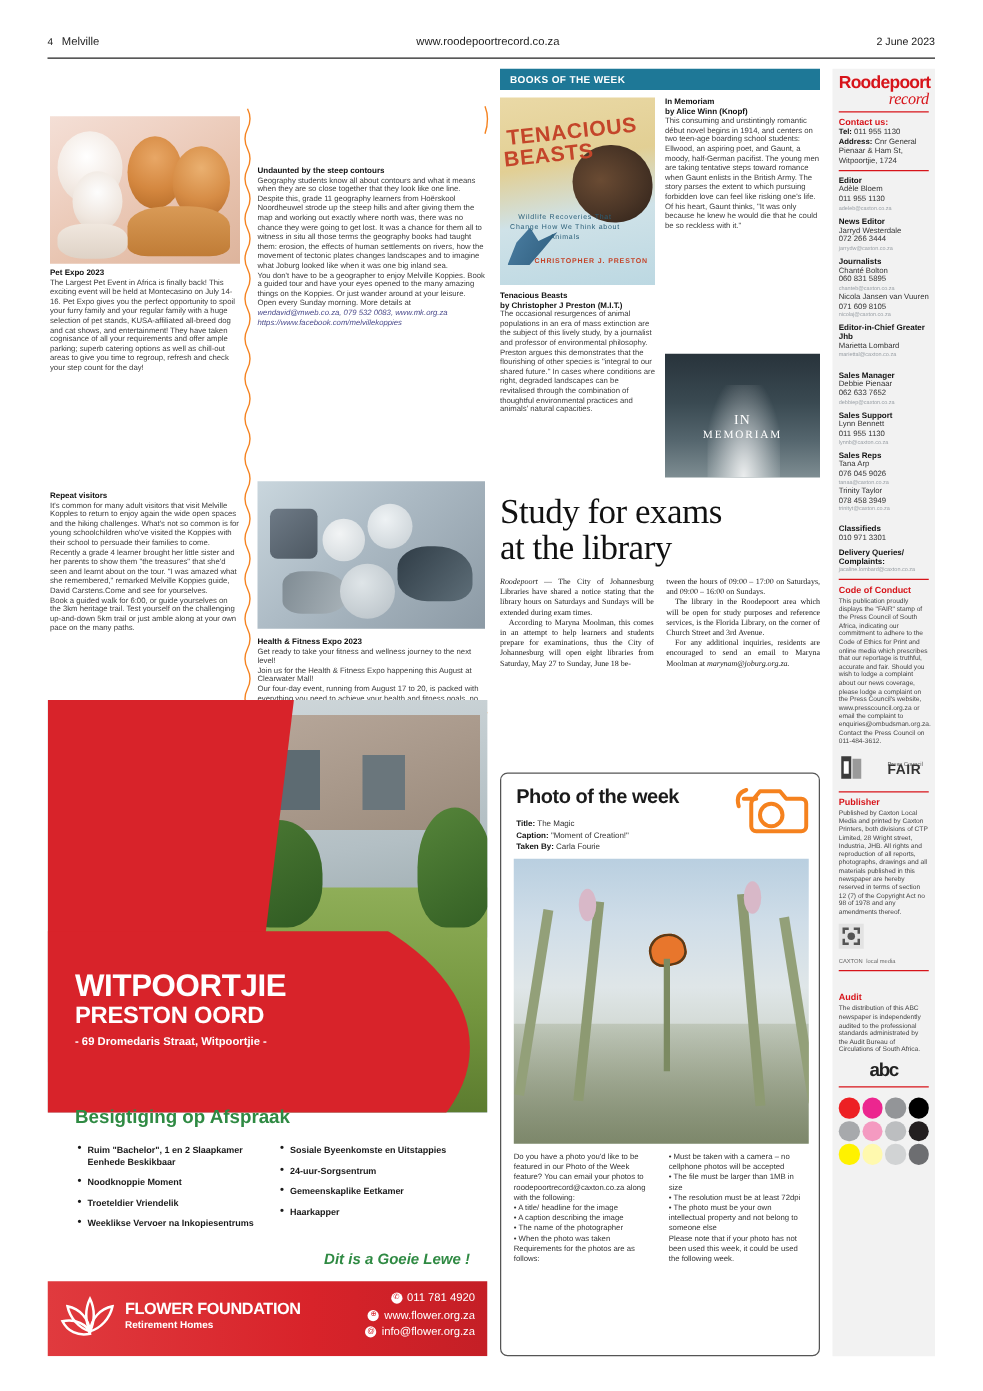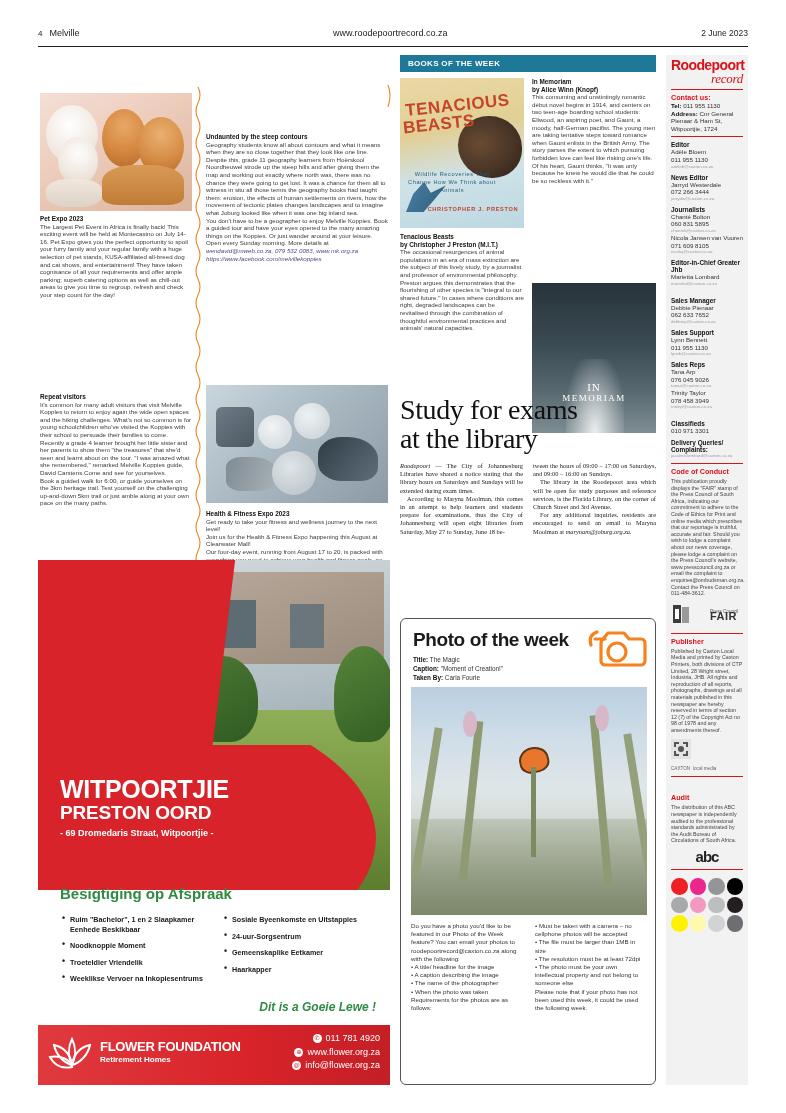--- a/index.html
+++ b/index.html
@@ -99,21 +99,21 @@
     border-radius: 48% 52% 46% 54%;
   }
   .bc-whale {
     position: absolute; left: 6px; top: 104px; width: 40px; height: 30px;
     background: linear-gradient(120deg,#4c7fa3,#2e5d7d);
     clip-path: polygon(0% 100%, 18% 40%, 45% 0%, 62% 36%, 100% 12%, 70% 60%, 44% 100%);
   }
   .book1-text { position: absolute; left: 0; top: 178px; width: 124px; }
   .book2-text { position: absolute; left: 132px; top: 23px; width: 124px; }
   .mem-photo {
-    position: absolute; left: 132px; top: 228px; width: 124px; height: 150px;
+    position: absolute; left: 132px; top: 228px; width: 124px; height: 99px;
     background: linear-gradient(180deg,#28333b 0%, #3a4a52 40%, #55666e 70%, #7e8d92 100%);
     overflow: hidden;
   }
   .mem-word {
     position: absolute; left: 0; bottom: 30px; width: 124px; text-align: center;
     color: #fff; font-size: 11px; letter-spacing: 1px;
     font-family: "Liberation Serif", serif;
   }
   .mem-word small { display: block; font-size: 9px; letter-spacing: 1.5px; }
   .mem-spray {
@@ -136,21 +136,21 @@
   .art-col p:first-child { text-indent: 0; }
   .art-col i { font-style: italic; }
 
   
   .potw {
     position: absolute; left: 400px; top: 618px; width: 256px; height: 467px;
     border: 1.1px solid #555; border-radius: 6px; background: #fff;
   }
   .potw-title {
     position: absolute; left: 12px; top: 10px;
-    font-size: 19px; font-weight: bold; color: #1b1b1b; letter-spacing: -0.4px;
+    font-size: 16px; font-weight: bold; color: #1b1b1b; letter-spacing: -0.4px;
   }
   .potw-meta { position: absolute; left: 12px; top: 36px; width: 180px;
     font-size: 6.4px; line-height: 9px; color: #333; }
   .potw-meta b { color: #111; }
   .cam-icon { position: absolute; right: 8px; top: 4px; width: 62px; height: 46px; }
   .potw-photo {
     position: absolute; left: 10px; top: 68px; width: 236px; height: 228px;
     background: linear-gradient(180deg,#b9cfe0 0%, #cfdde8 22%, #dfe6e8 45%, #c8cfc4 72%, #a9b49c 100%);
     overflow: hidden;
   }

